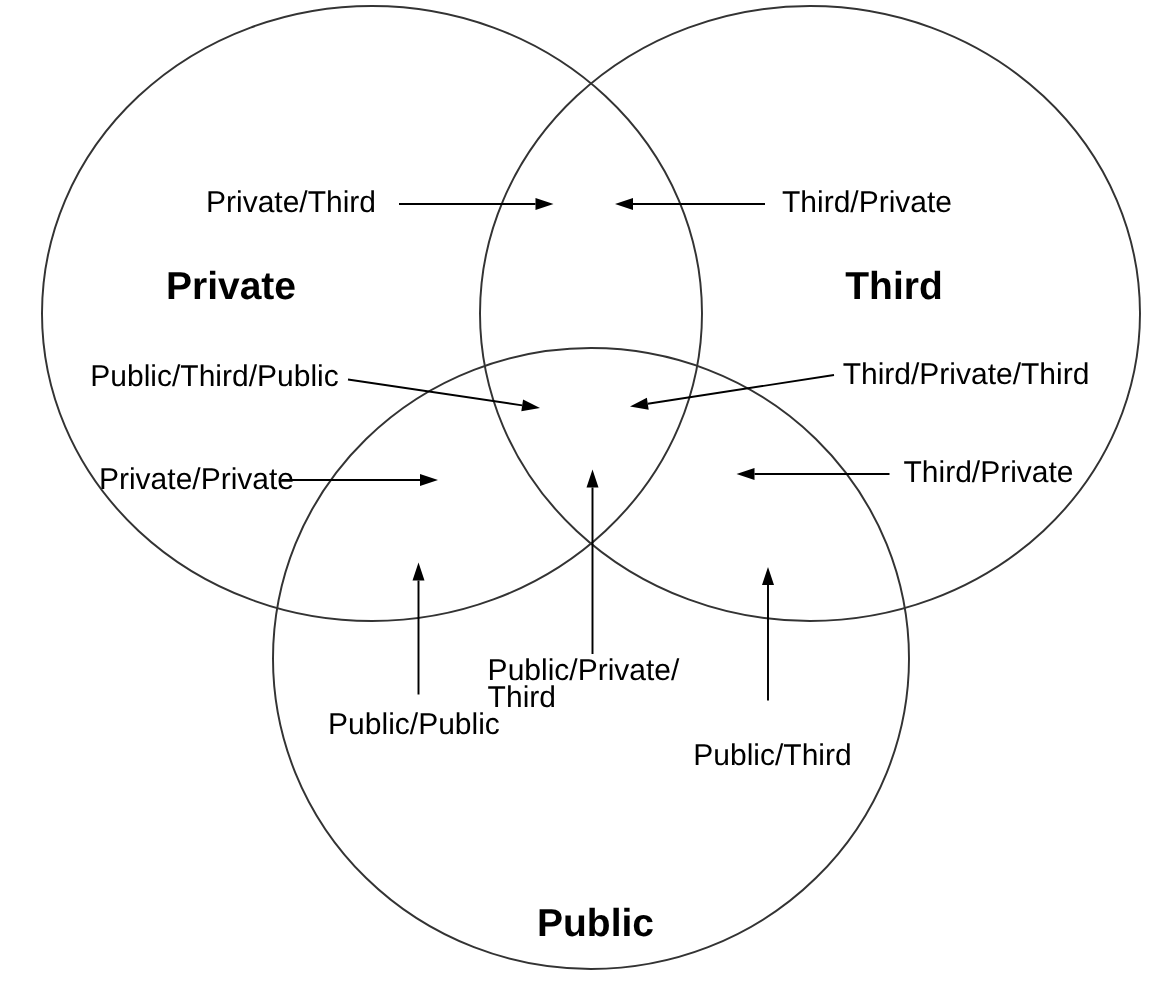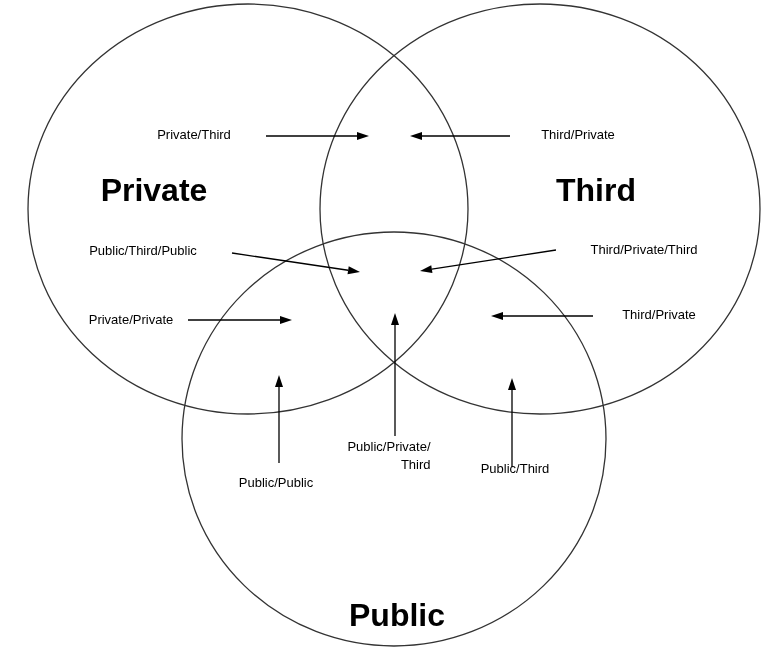--- a/index.html
+++ b/index.html
@@ -8,30 +8,30 @@
     width: 777px;
     height: 660px;
     background: #ffffff;
     overflow: hidden;
     font-family: "Liberation Sans", sans-serif;
   }
   .canvas svg { position: absolute; left: 0; top: 0; }
   .label {
     position: absolute;
     transform: translate(-50%, -50%);
-    font-size: 13px;
+    font-size: 20px;
     line-height: 18px;
     color: #000000;
     white-space: pre-line;
-    text-align: right;
+    text-align: left;
   }
   .set-label {
     position: absolute;
     transform: translate(-50%, -50%);
-    font-size: 32px;
+    font-size: 26px;
     font-weight: bold;
     line-height: 28px;
     color: #000000;
     white-space: nowrap;
   }
 </style>
 </head>
 <body>
 
 <div class="canvas">
@@ -82,15 +82,15 @@
       <div class="set-label" style="left: 397px; top: 586px; margin-top: 29px;">Public</div>
       <div class="label" style="left: 194px; top: 135px;">Private/Third</div>
       <div class="label" style="left: 578px; top: 135px;">Third/Private</div>
       <div class="label" style="left: 143px; top: 251px;">Public/Third/Public</div>
       <div class="label" style="left: 644px; top: 250px;">Third/Private/Third</div>
       <div class="label" style="left: 131px; top: 320px;">Private/Private</div>
       <div class="label" style="left: 659px; top: 315px;">Third/Private</div>
       <div class="label" style="left: 276px; top: 483px;">Public/Public</div>
       <div class="label" style="left: 389px; top: 456px;">Public/Private/
 Third</div>
-      <div class="label" style="left: 515px; top: 469px;">Public/Third</div>
+      <div class="label" style="left: 515px; top: 504px;">Public/Third</div>
     </div>
 </div>
 
 </body></html>

